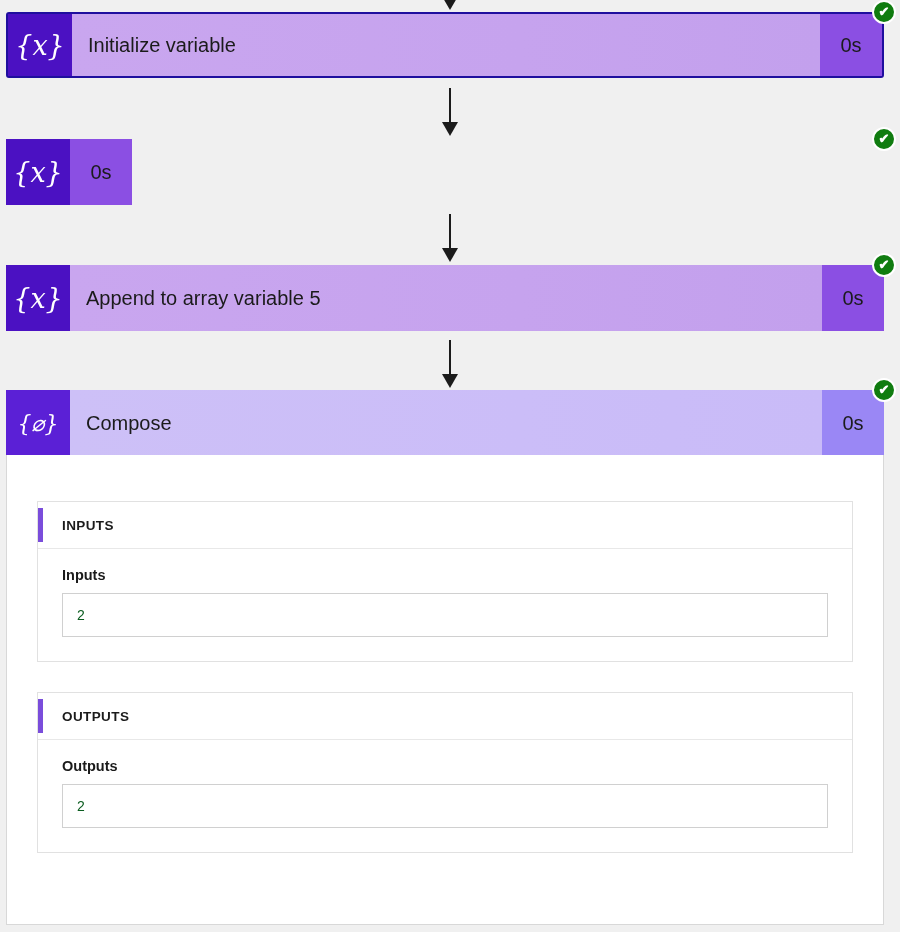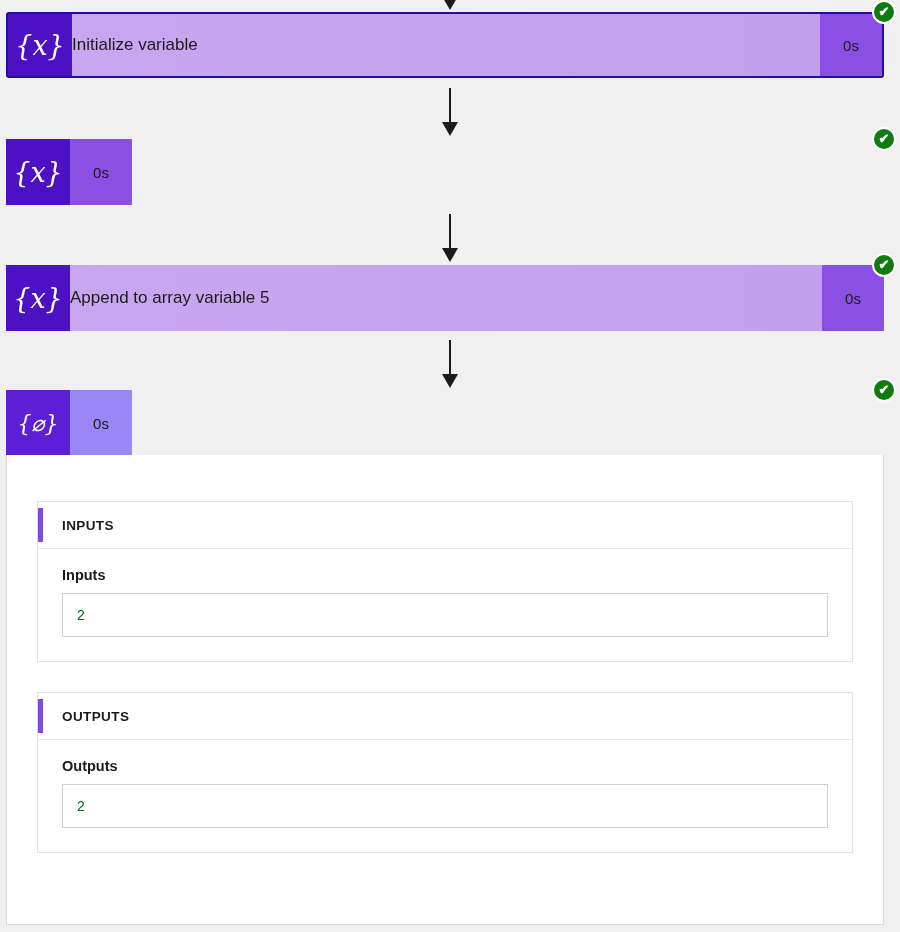--- a/index.html
+++ b/index.html
@@ -62,34 +62,35 @@
     font-style: italic;
   }
   .card-icon.compose {
     background: #5b20d6;
     font-size: 22px;
   }
   .card-title {
     flex: 1;
     display: flex;
     align-items: center;
-    font-size: 17px;
+    padding-left: 16px;
+    font-size: 20px;
     color: #1b1b1b;
     background: linear-gradient(90deg, #c9a6ef 0%, #c6a3ee 60%, #c3a0ed 100%);
   }
   .card-title.lightgrad {
     background: linear-gradient(90deg, #cdc0f7 0%, #cbbdf8 60%, #c9bbf8 100%);
   }
   .card-duration {
     width: 62px;
     min-width: 62px;
     display: flex;
     align-items: center;
     justify-content: center;
-    font-size: 15px;
+    font-size: 20px;
     color: #1b1b1b;
     background: #8b4fe3;
   }
   .card-duration.light {
     background: #9a87f5;
   }
 
   .status-badge {
     position: absolute;
     right: -12px;
@@ -226,20 +227,21 @@
   <div class="connector" style="top:340px;">
     <svg width="30" height="50" viewBox="0 0 30 50" aria-hidden="true">
       <line x1="15" y1="0" x2="15" y2="38" stroke="#1b1b1b" stroke-width="2"></line>
       <polygon points="15,48 7,34 23,34" fill="#1b1b1b"></polygon>
     </svg>
   </div>
 
   <div class="card-wrap" style="top:390px;">
     <div class="card">
       <div class="card-icon compose">{⌀}</div>
+      <div class="card-title lightgrad">Compose</div>
       <div class="card-duration light">0s</div>
     </div>
     <div class="status-badge">✔</div>
   </div>
 
   <div class="details-panel">
 
     <div class="section first">
       <div class="section-header">
         <span class="section-header-label">INPUTS</span>

